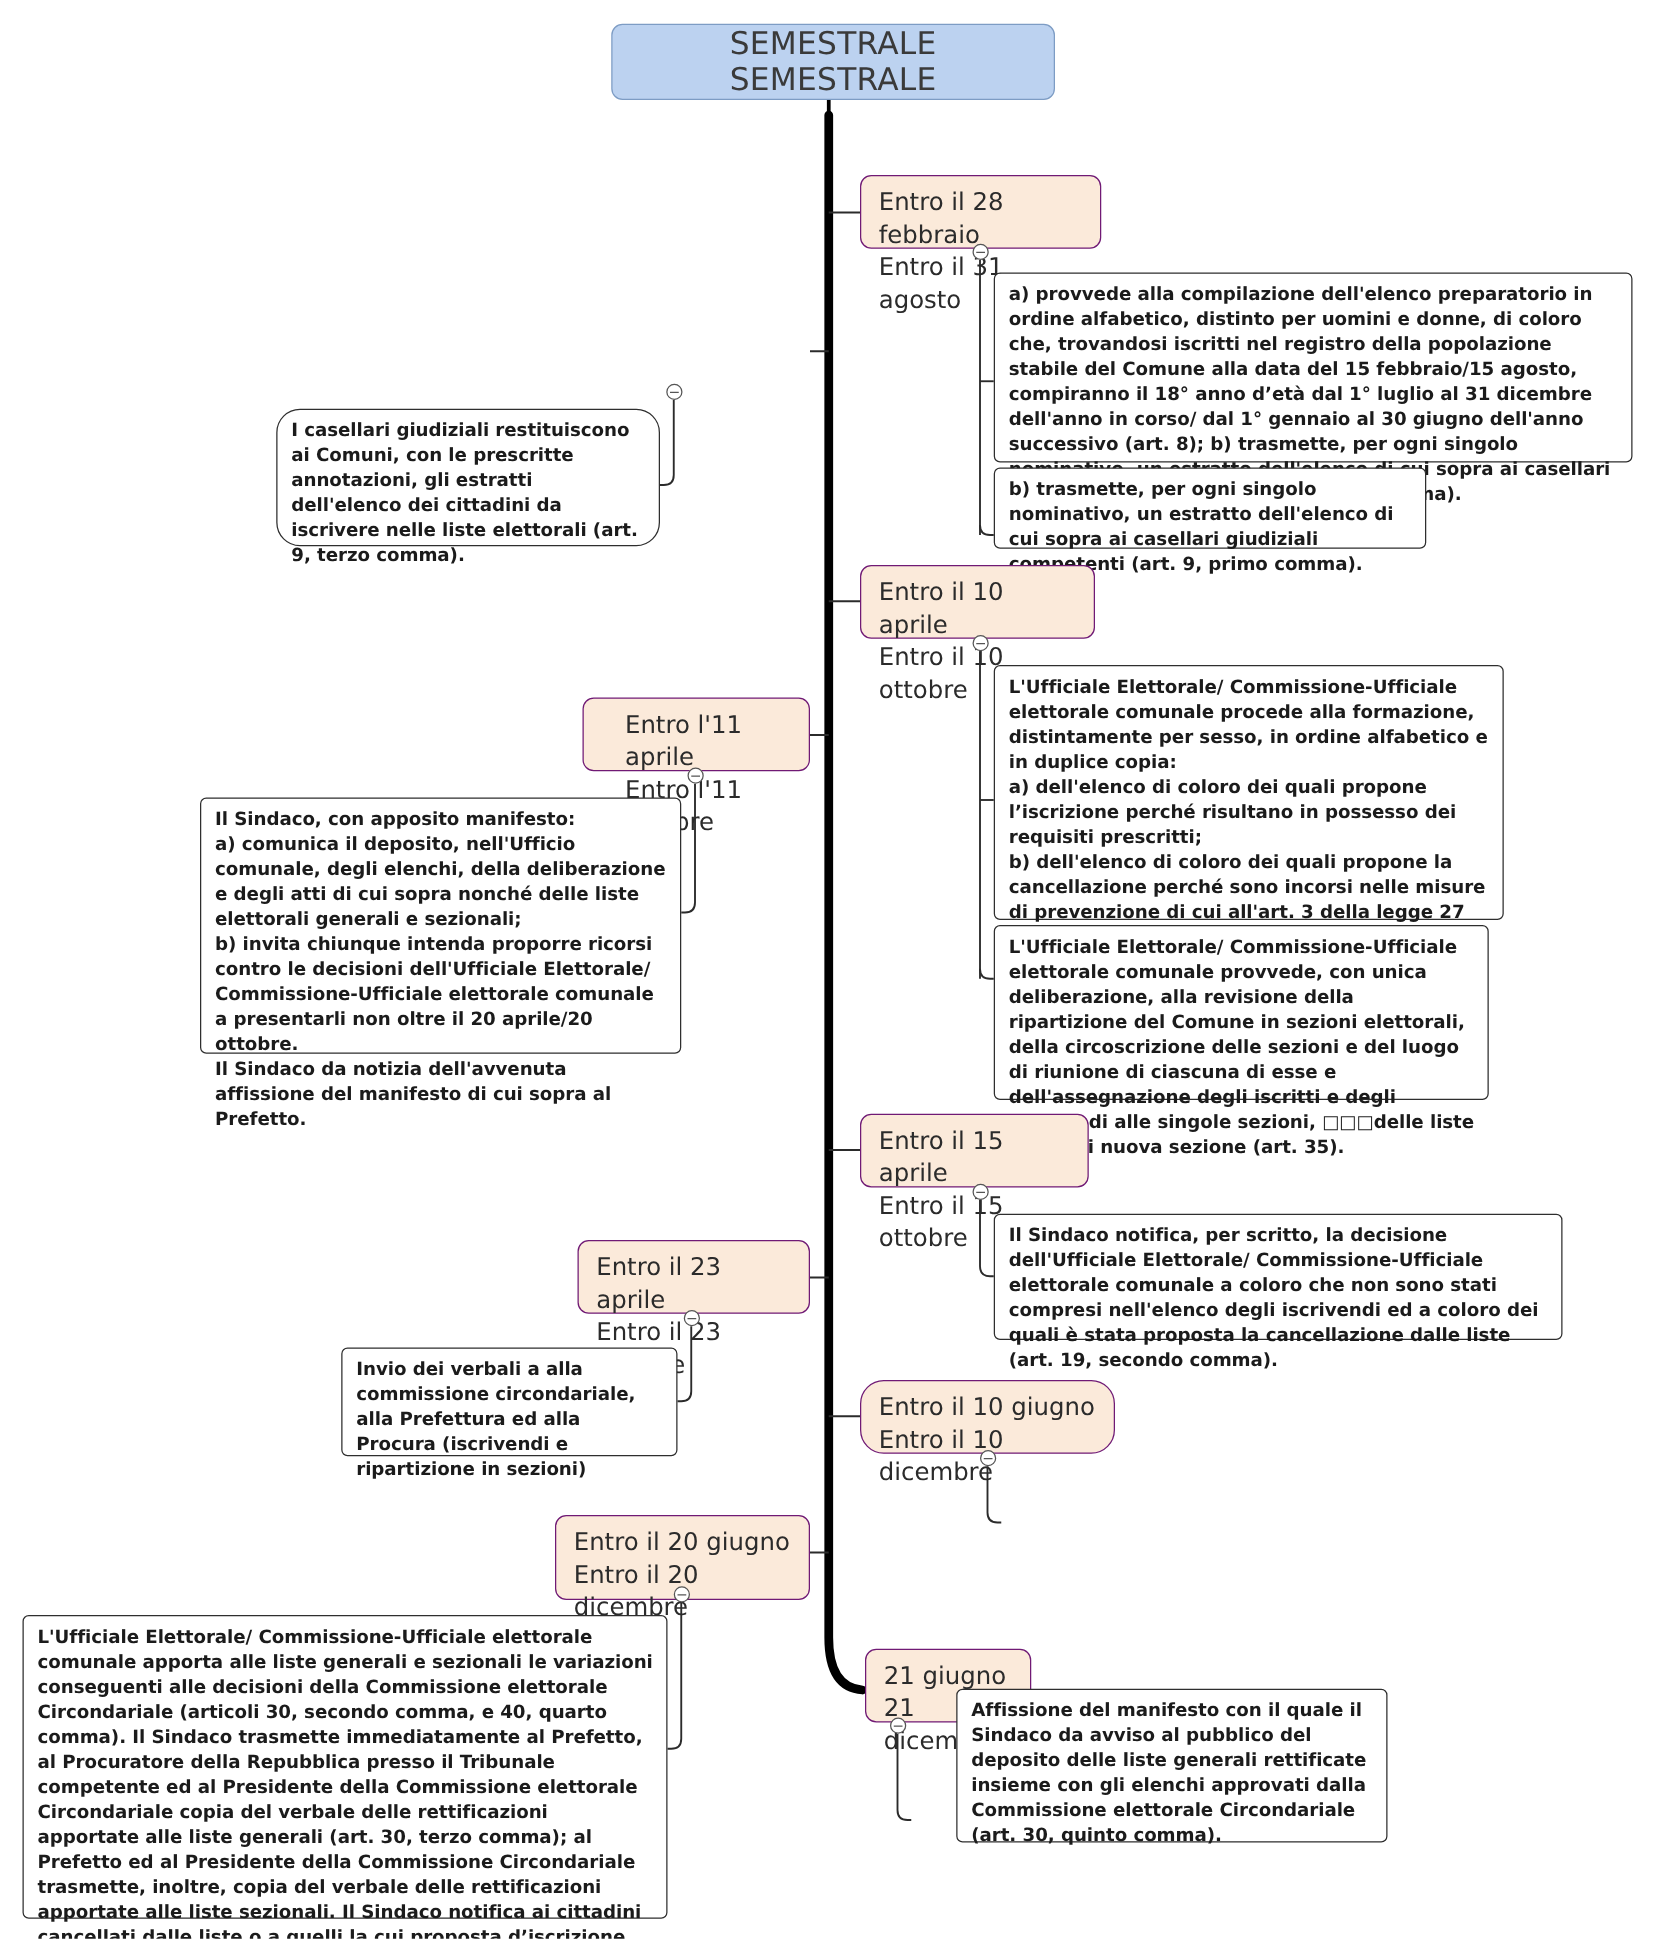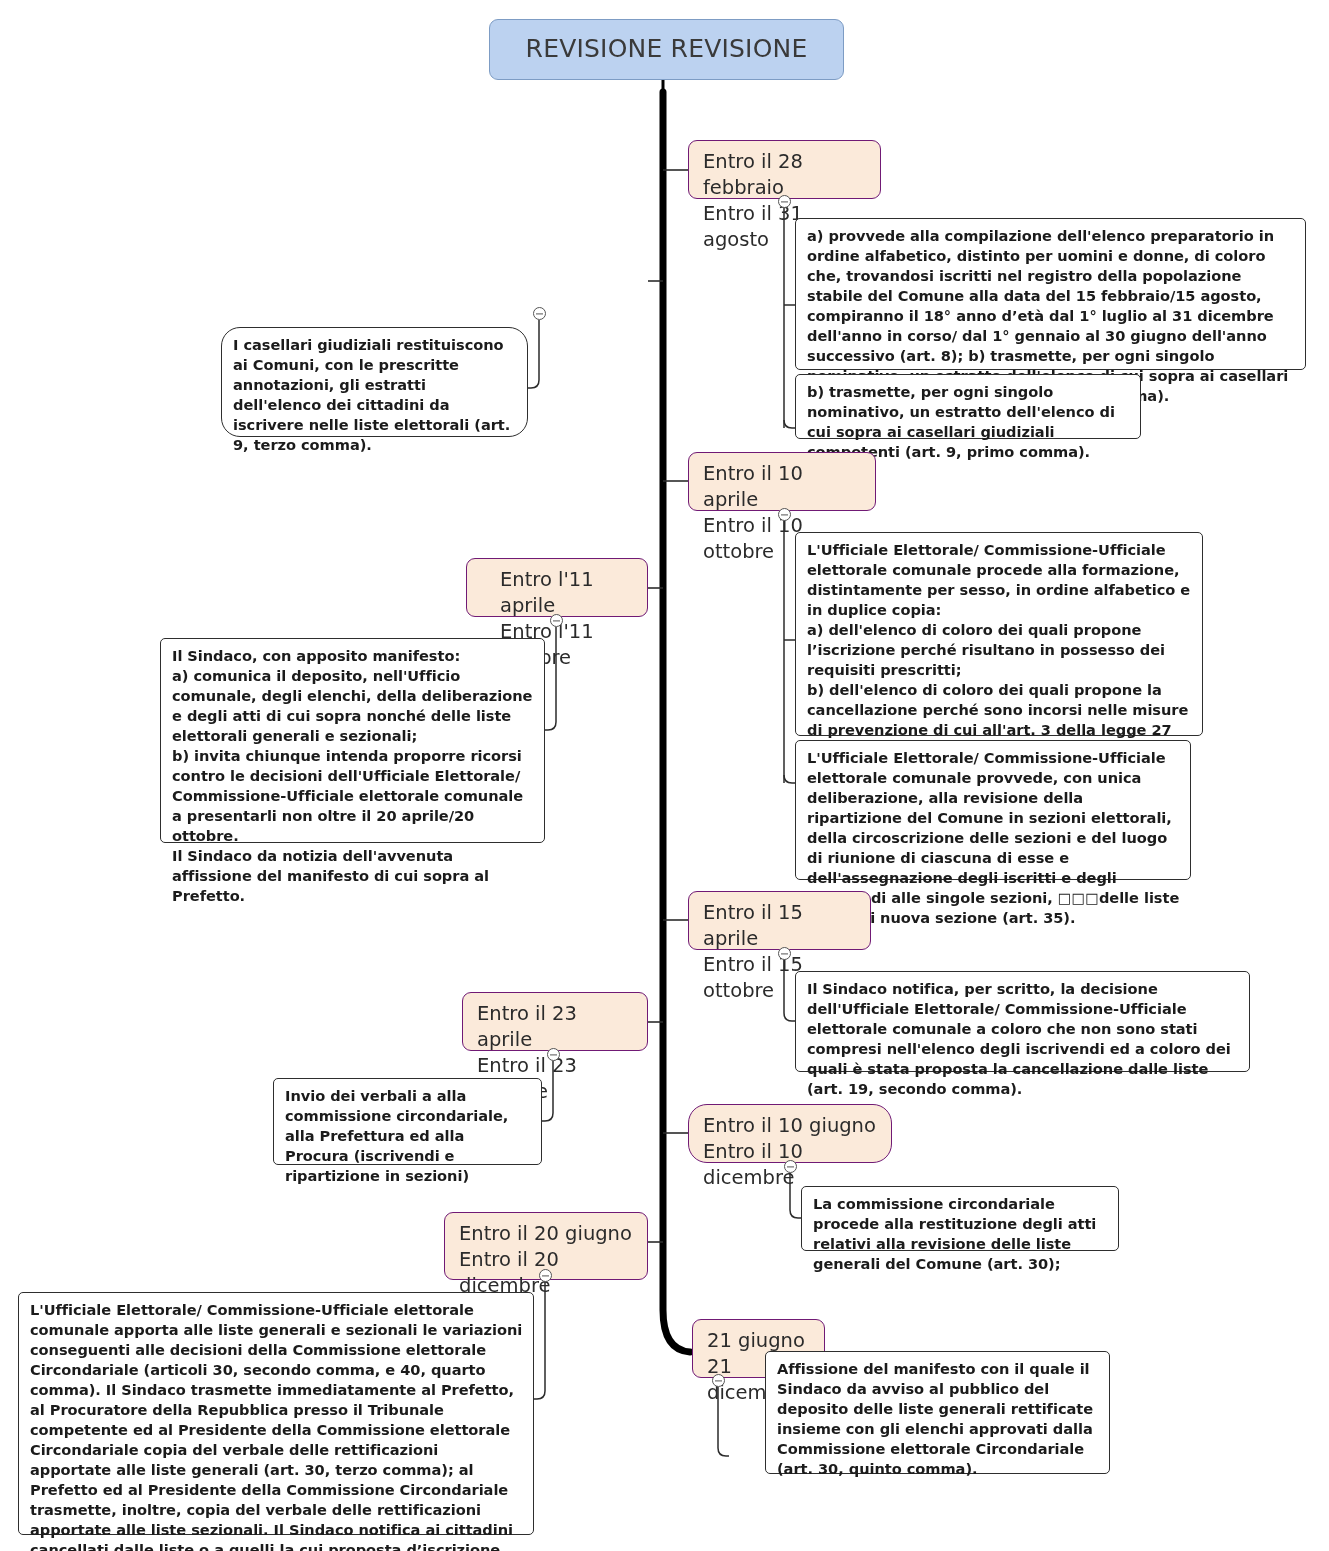--- a/index.html
+++ b/index.html
@@ -146,21 +146,21 @@
     <path d="M 553,1061 L 553,1113 Q 553,1121 545,1121 L 542,1121" stroke="#2b2b2b" stroke-width="1.5" fill="none"></path>
 
     <path d="M 790,1173 L 790,1210 Q 790,1218 798,1218 L 801,1218" stroke="#2b2b2b" stroke-width="1.5" fill="none"></path>
 
     <path d="M 545,1282 L 545,1391 Q 545,1399 537,1399 L 534,1399" stroke="#2b2b2b" stroke-width="1.5" fill="none"></path>
 
     <path d="M 718,1387 L 718,1448 Q 718,1456 726,1456 L 729,1456" stroke="#2b2b2b" stroke-width="1.5" fill="none"></path>
   </svg>
 
   <div class="node root-node" style="left:489px; top:19px; width:355px; height:61px;">
-    <span>REVISIONE REVISIONE</span>
+    <span>SEMESTRALE SEMESTRALE</span>
   </div>
 
   <div class="node date-node right" style="left:688px; top:140px; width:193px; height:59px;">Entro il 28 febbraio
 Entro il 31 agosto</div>
   <div class="toggle" style="left:778px; top:195px;"></div>
 
   <div class="node detail-node" style="left:795px; top:218px; width:511px; height:152px;">a) provvede alla compilazione dell'elenco preparatorio in ordine alfabetico, distinto per uomini e donne, di coloro che, trovandosi iscritti nel registro della popolazione stabile del Comune alla data del 15 febbraio/15 agosto, compiranno il 18° anno d’età dal 1° luglio al 31 dicembre dell'anno in corso/ dal 1° gennaio al 30 giugno dell'anno successivo (art. 8); b) trasmette, per ogni singolo nominativo, un estratto dell'elenco di cui sopra ai casellari giudiziali competenti (art. 9, primo comma).</div>
 
   <div class="node detail-node" style="left:795px; top:374px; width:346px; height:65px;">b) trasmette, per ogni singolo nominativo, un estratto dell'elenco di cui sopra ai casellari giudiziali competenti (art. 9, primo comma).</div>
 
@@ -196,21 +196,20 @@
   <div class="node date-node left" style="left:462px; top:992px; width:186px; height:59px;">Entro il 23 aprile
 Entro il 23 ottobre</div>
   <div class="toggle" style="left:547px; top:1048px;"></div>
 
   <div class="node detail-node" style="left:273px; top:1078px; width:269px; height:87px;">Invio dei verbali a alla commissione circondariale, alla Prefettura ed alla Procura (iscrivendi e ripartizione in sezioni)</div>
 
   <div class="node date-node right" style="left:688px; top:1104px; width:204px; height:59px;border-radius:19px;">Entro il 10 giugno
 Entro il 10 dicembre</div>
   <div class="toggle" style="left:784px; top:1160px;"></div>
 
-  <div class="node detail-node" style="left:801px; top:1186px; width:318px; height:65px;">La commissione circondariale procede alla restituzione degli atti relativi alla revisione delle liste generali del Comune (art. 30);</div>
 
   <div class="node date-node left" style="left:444px; top:1212px; width:204px; height:68px;">Entro il 20 giugno
 Entro il 20 dicembre</div>
   <div class="toggle" style="left:539px; top:1269px;"></div>
 
   <div class="node detail-node" style="left:18px; top:1292px; width:516px; height:243px;">L'Ufficiale Elettorale/ Commissione-Ufficiale elettorale comunale apporta alle liste generali e sezionali le variazioni conseguenti alle decisioni della Commissione elettorale Circondariale (articoli 30, secondo comma, e 40, quarto comma). Il Sindaco trasmette immediatamente al Prefetto, al Procuratore della Repubblica presso il Tribunale competente ed al Presidente della Commissione elettorale Circondariale copia del verbale delle rettificazioni apportate alle liste generali (art. 30, terzo comma); al Prefetto ed al Presidente della Commissione Circondariale trasmette, inoltre, copia del verbale delle rettificazioni apportate alle liste sezionali. Il Sindaco notifica ai cittadini cancellati dalle liste o a quelli la cui proposta d’iscrizione non sia stata accettata le decisioni della Commissione elettorale Circondariale (art. 30, quarto comma).</div>
 
   <div class="node date-node right" style="left:692px; top:1319px; width:133px; height:59px;">21 giugno
 21 dicembre</div>
   <div class="toggle" style="left:712px; top:1374px;"></div>

